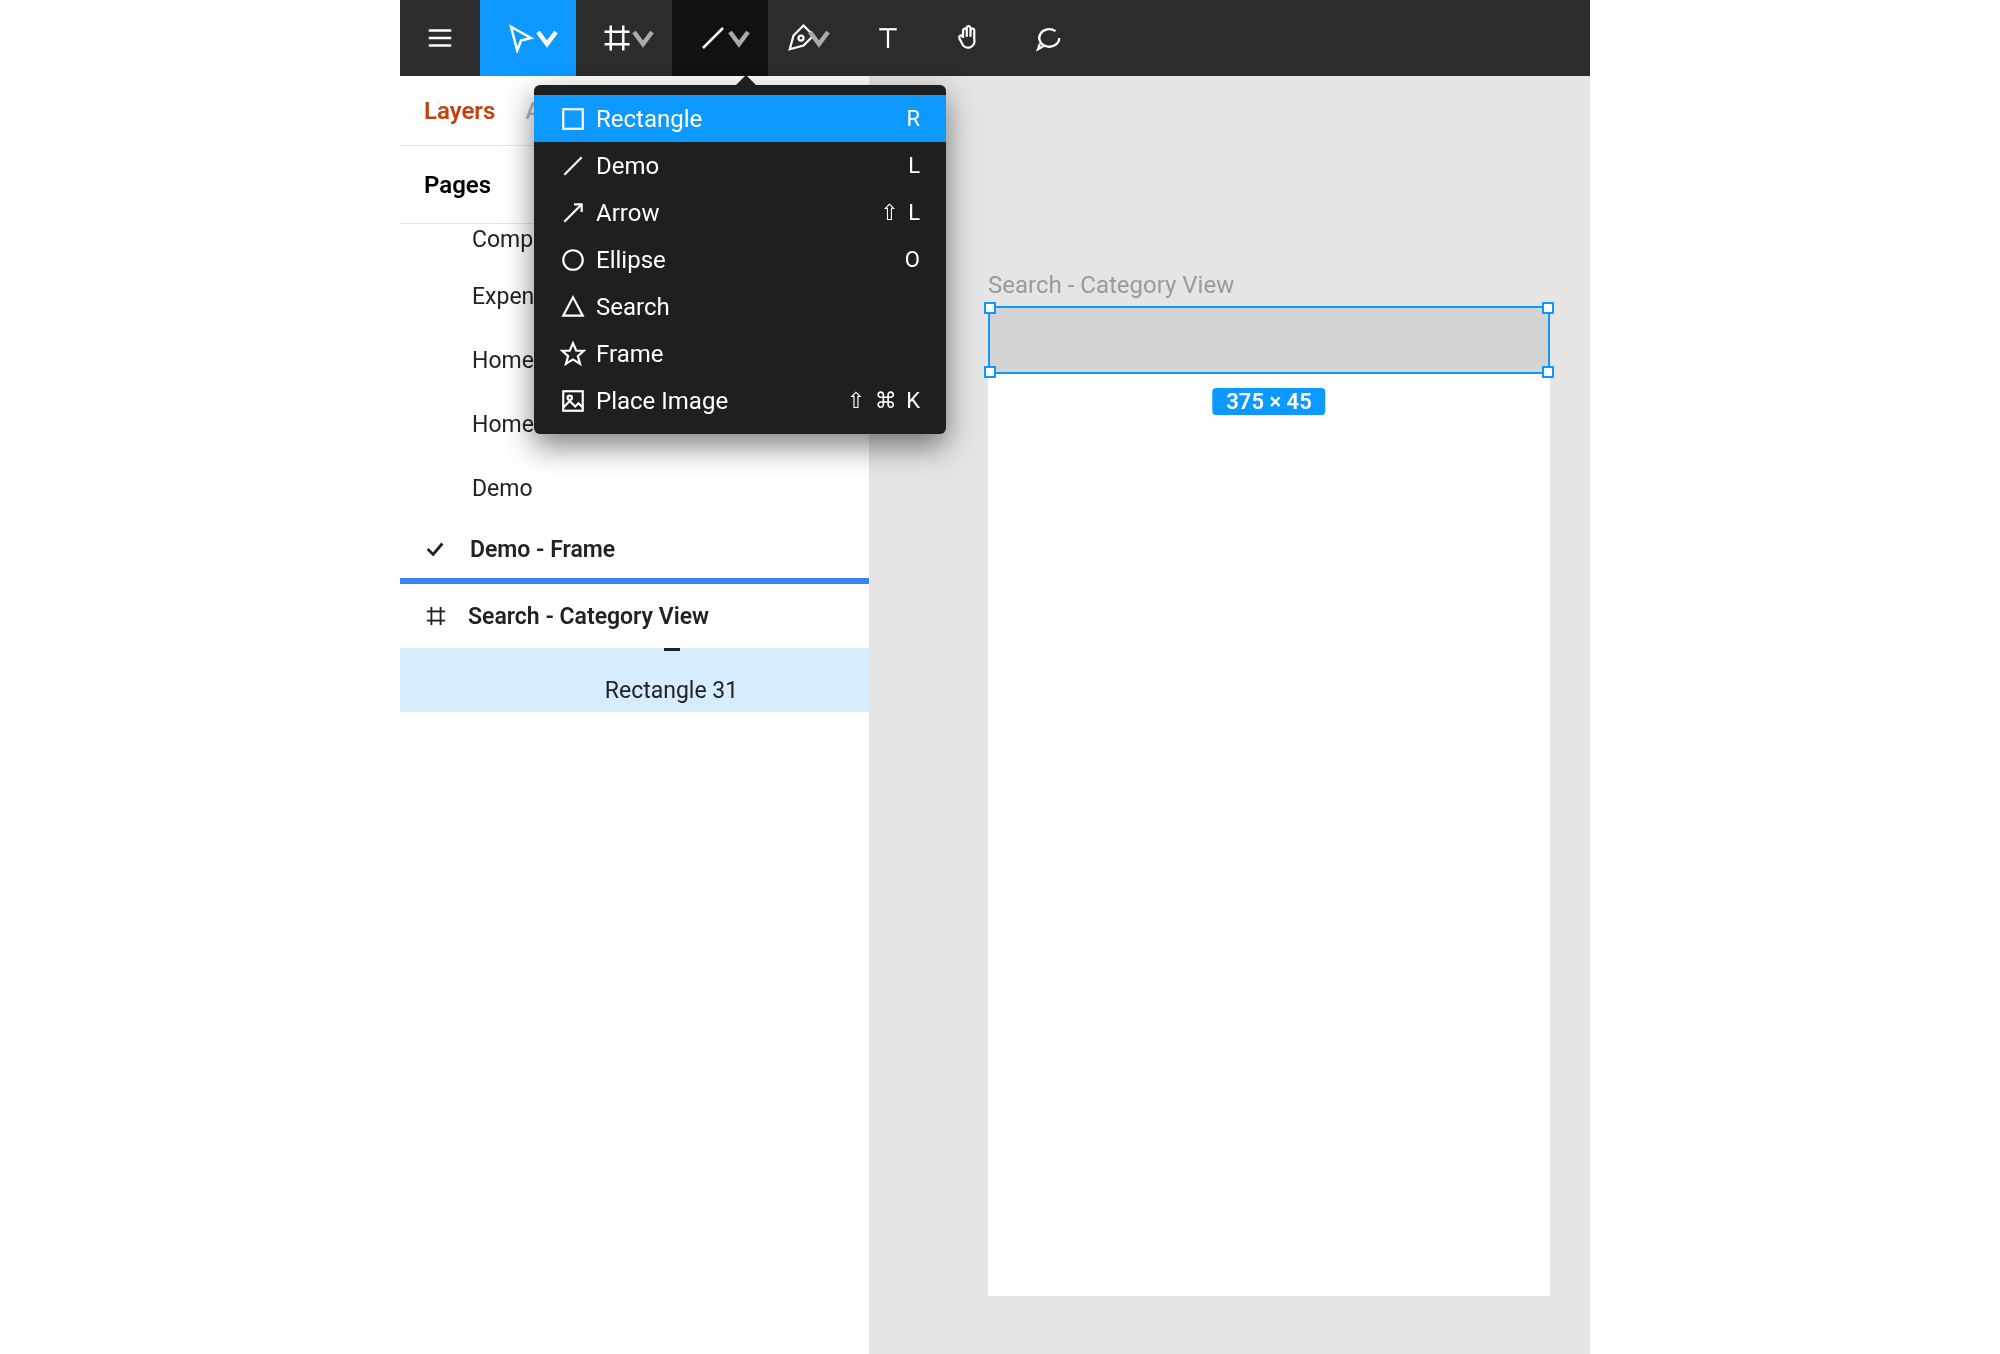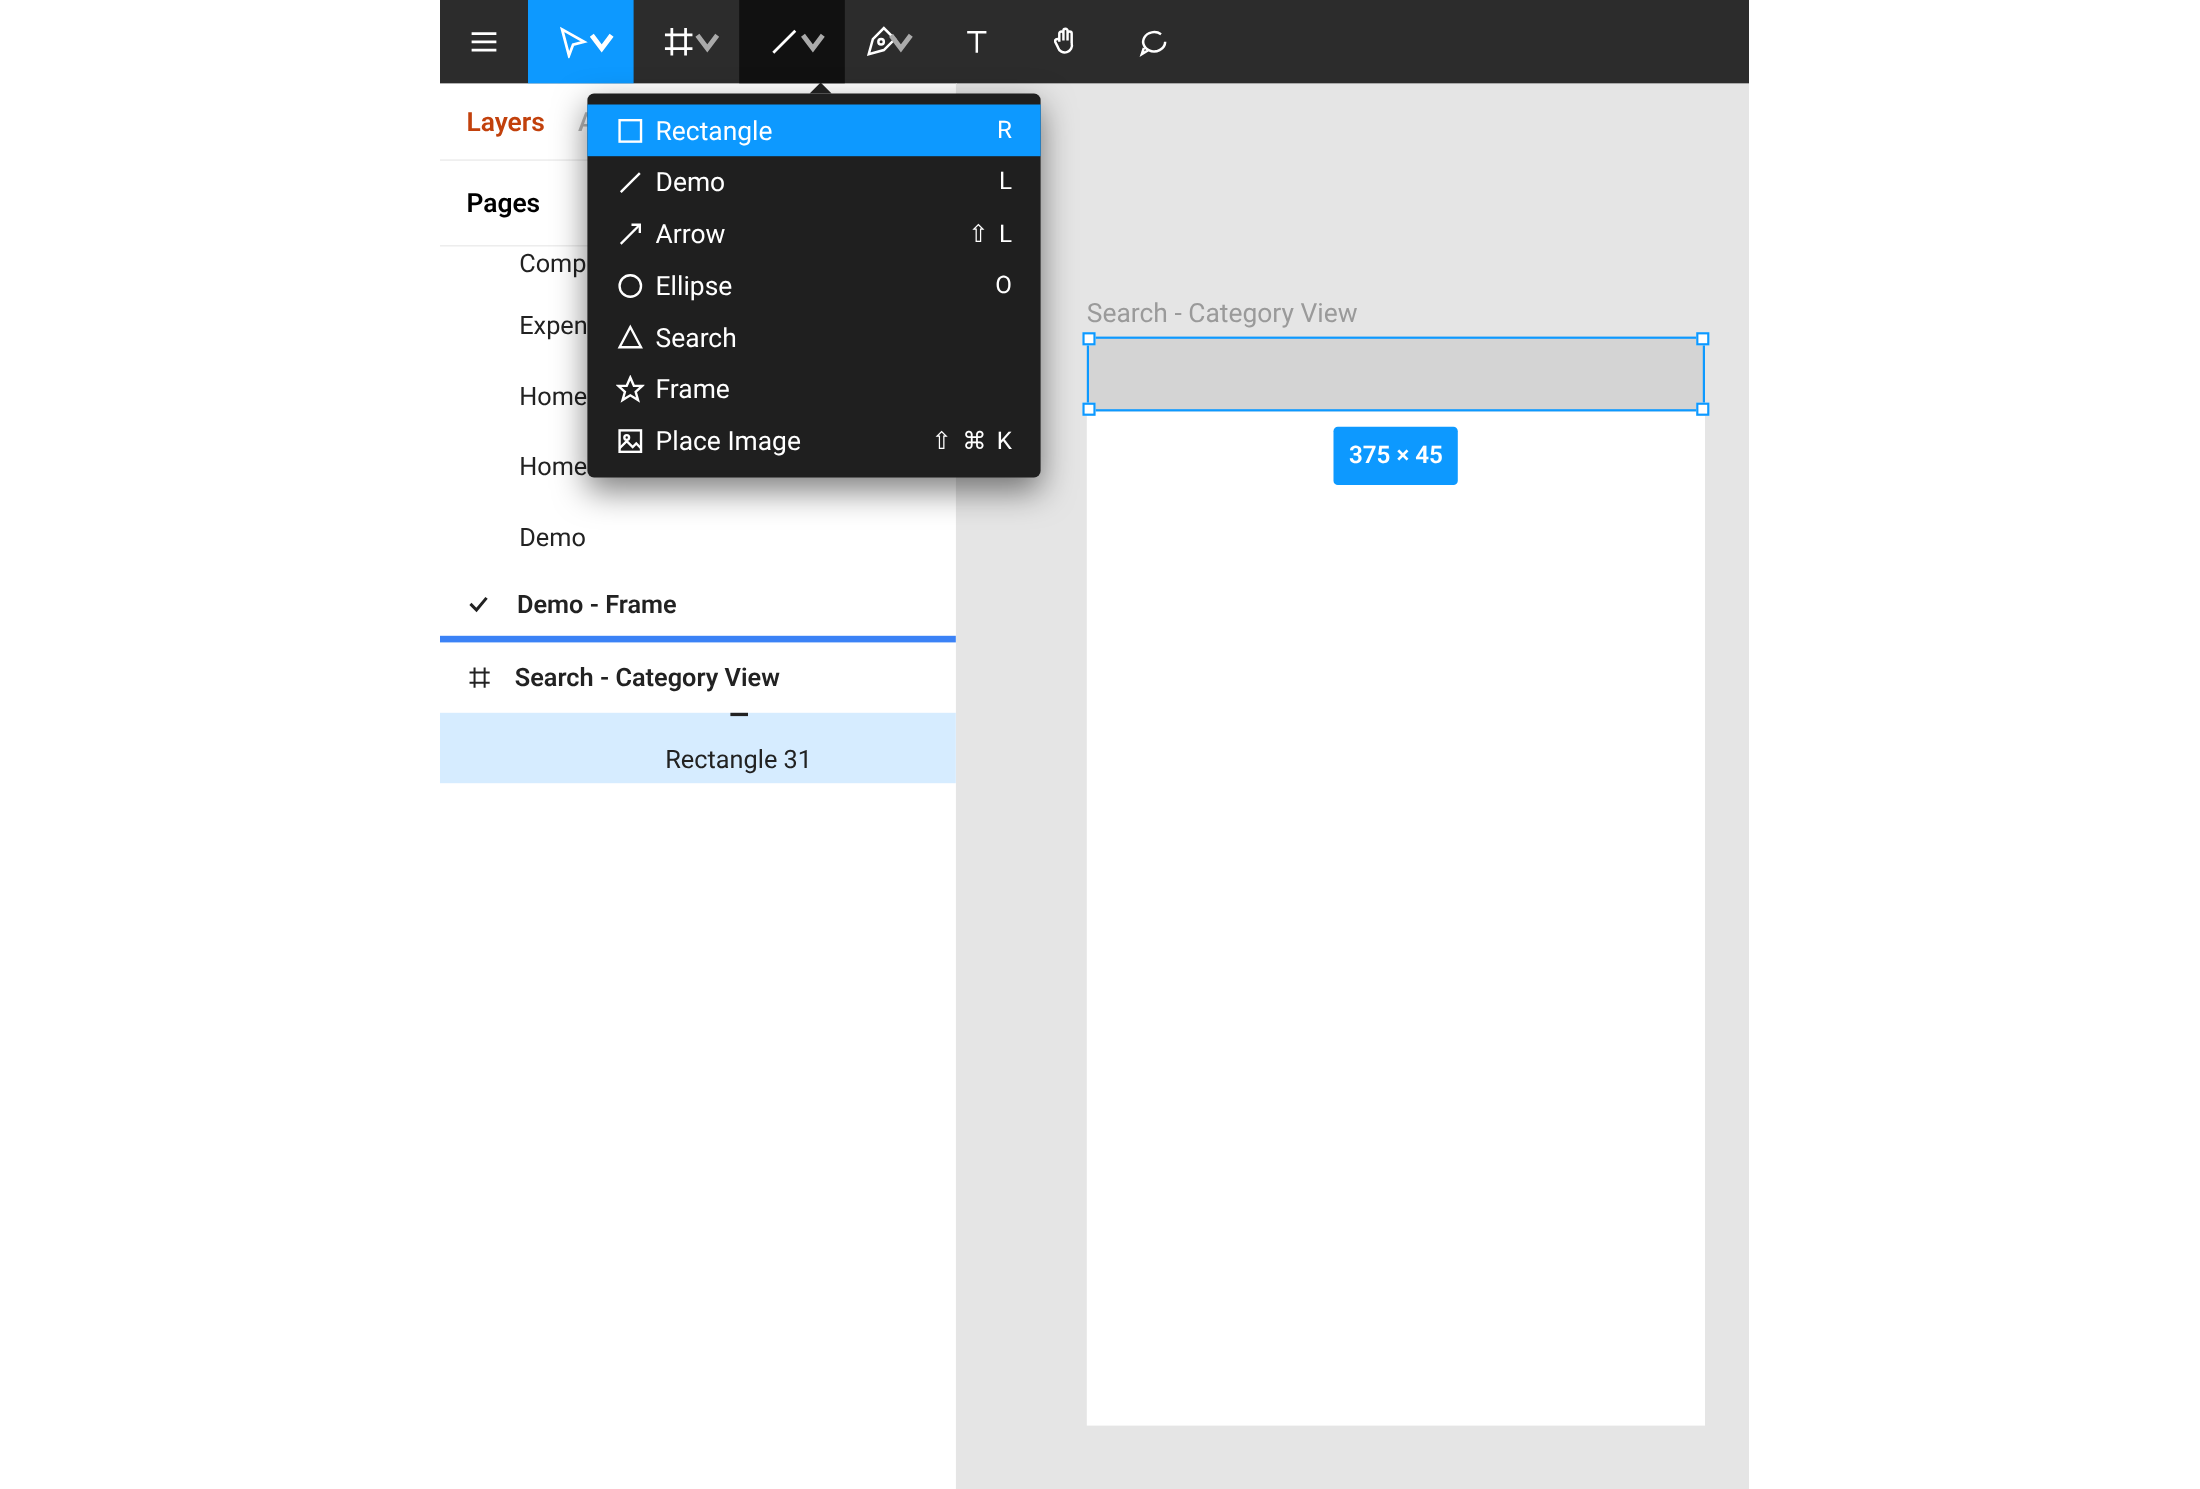--- a/index.html
+++ b/index.html
@@ -159,21 +159,21 @@
   
   .dims-badge {
     position: absolute;
     left: 50%;
     transform: translateX(-50%);
     top: 80px;
     background: #0d99ff;
     color: #fff;
     font-size: 22px;
     font-weight: 600;
-    padding: 14px 14px;
+    padding: 1px 14px;
     border-radius: 4px;
   }
   
   
   .dropdown {
     position: absolute;
     left: 134px;
     top: 85px;
     width: 412px;
     background: #1f1f1f;

